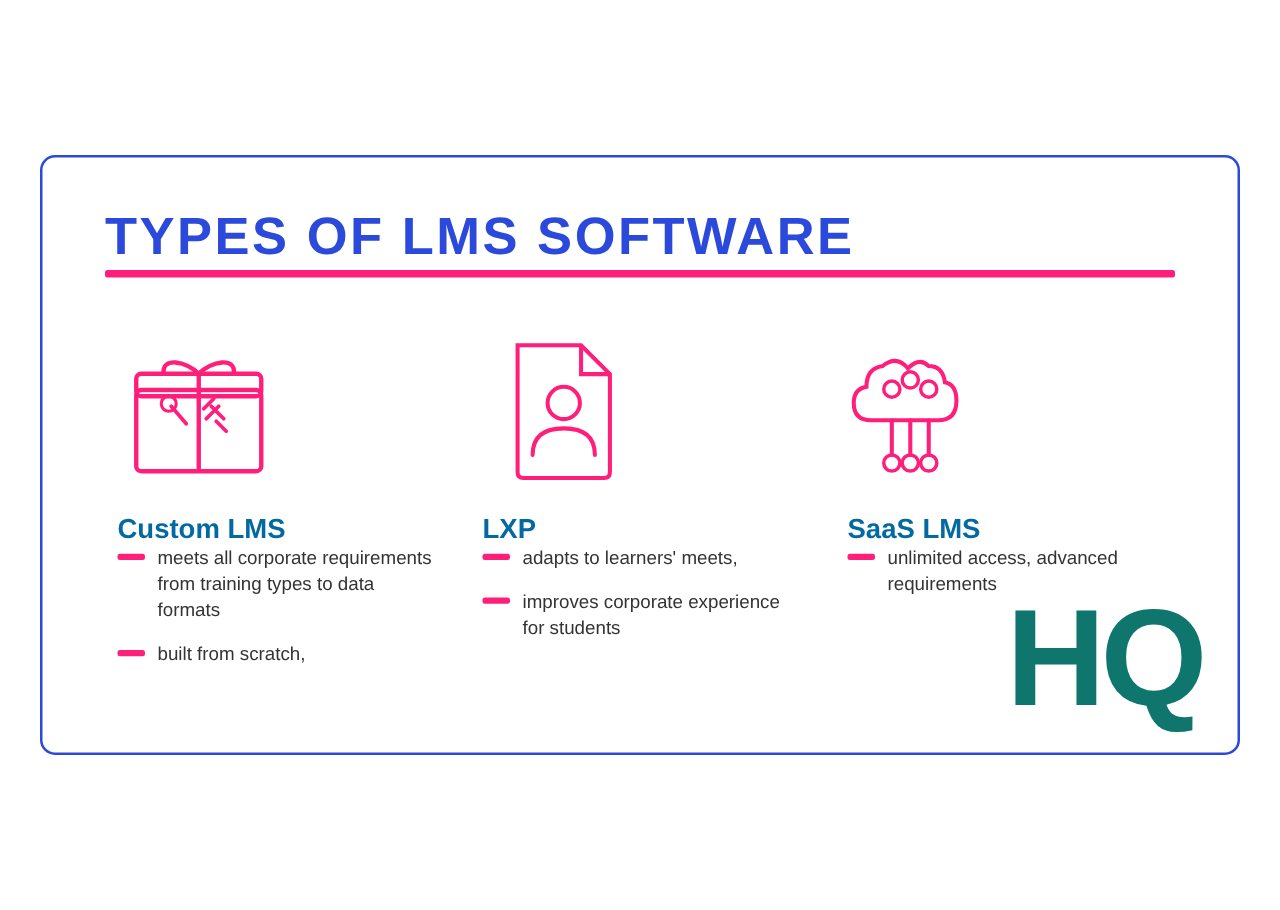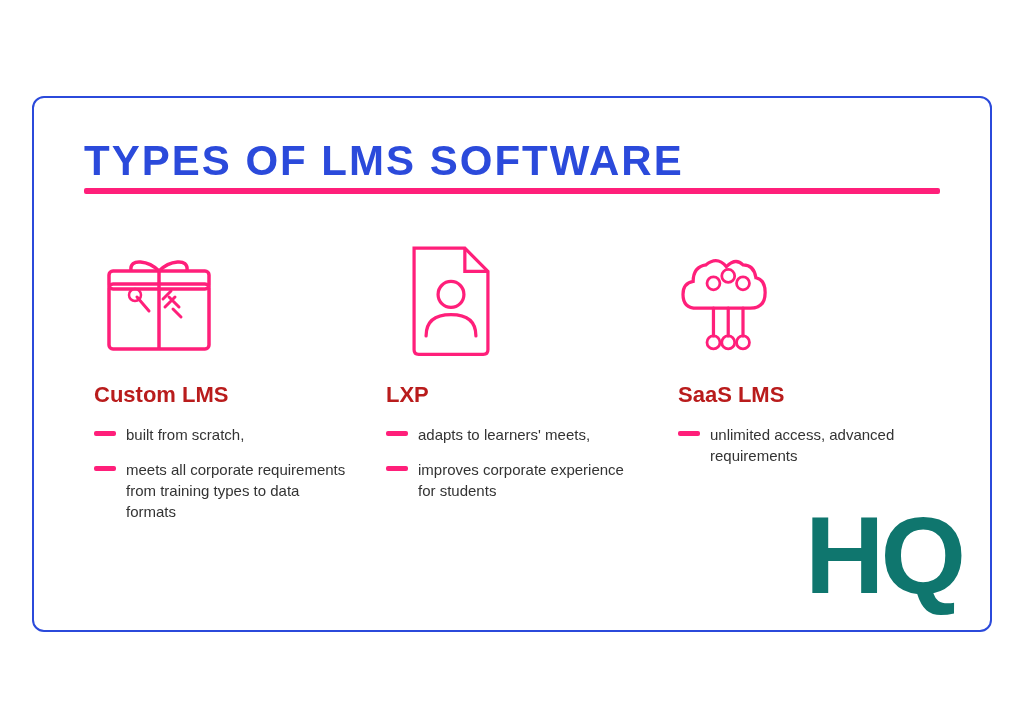--- a/index.html
+++ b/index.html
@@ -10,21 +10,21 @@
       background: #fff;
       display: flex;
       align-items: center;
       justify-content: center;
       font-family: 'Arial', sans-serif;
       overflow: hidden;
     }
 
     .card {
       width: 960px;
-      height: 536px;
+      height: 480px;
       border: 2.5px solid #2b4adb;
       border-radius: 12px;
       background: #fff;
       padding: 40px 50px 30px 50px;
       position: relative;
       display: flex;
       flex-direction: column;
     }
 
     .title-block {
@@ -70,22 +70,21 @@
       height: 130px;
       margin-bottom: 18px;
       display: flex;
       align-items: center;
       justify-content: center;
     }
 
     .col-title {
       font-size: 22px;
       font-weight: 800;
-      color: #b91c1c;
-      margin-bottom: 16px;
+      color: #0369a1;
     }
 
     .bullet-list {
       list-style: none;
       display: flex;
       flex-direction: column;
       gap: 14px;
     }
 
     .bullet-item {
@@ -154,25 +153,25 @@
 
           <path d="M70 58 L80 68 M76 58 L66 68" stroke="#ff1f7a" stroke-width="3" stroke-linecap="round"></path>
           <path d="M64 60 L72 52" stroke="#ff1f7a" stroke-width="3" stroke-linecap="round"></path>
           <path d="M74 70 L82 78" stroke="#ff1f7a" stroke-width="3" stroke-linecap="round"></path>
         </svg>
       </div>
       <div class="col-title">Custom LMS</div>
       <ul class="bullet-list">
         <li class="bullet-item">
           <span class="bullet-dash"></span>
+          <span>meets all corporate requirements from training types to data formats</span>
+        </li>
+        <li class="bullet-item">
+          <span class="bullet-dash"></span>
           <span>built from scratch,</span>
-        </li>
-        <li class="bullet-item">
-          <span class="bullet-dash"></span>
-          <span>meets all corporate requirements from training types to data formats</span>
         </li>
       </ul>
     </div>
 
     <div class="col">
       <div class="icon-area">
         <svg width="110" height="120" viewBox="0 0 110 130" fill="none">
 
           <path d="M15 10 L70 10 L95 35 L95 120 Q95 125 90 125 L20 125 Q15 125 15 120 Z" stroke="#ff1f7a" stroke-width="3.5" fill="none"></path>
           <path d="M70 10 L70 35 L95 35" stroke="#ff1f7a" stroke-width="3.5" fill="none"></path>

